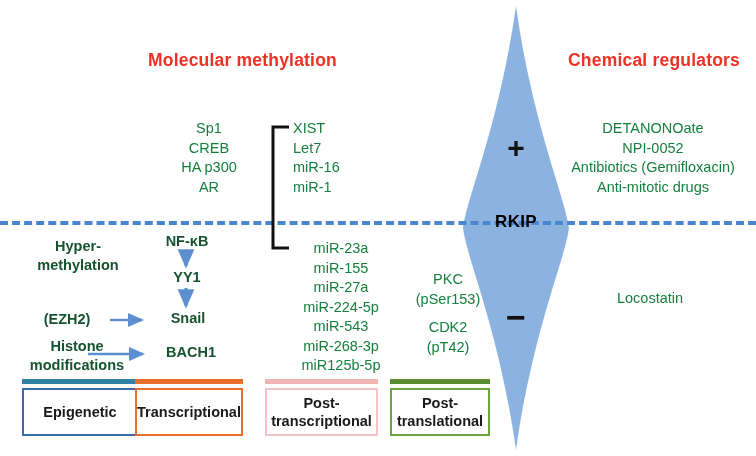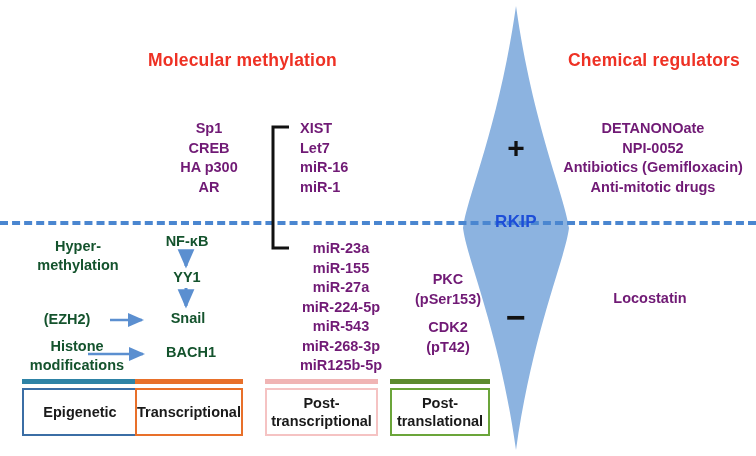--- a/index.html
+++ b/index.html
@@ -24,30 +24,30 @@
     font-size: 17.5px;
     letter-spacing: 0.2px;
     white-space: nowrap;
   }
   #title-molecular { left: 148px; top: 50px; }
   #title-chemical  { left: 568px; top: 50px; }
 
   
   .list-block {
     text-align: center;
-    font-weight: bold;
+    font-weight: normal;
     font-size: 14.5px;
-    color: #701a75;
+    color: #15803d;
     line-height: 19.5px;
     white-space: nowrap;
   }
   .list-block div { white-space: nowrap; }
 
   #list-tf        { left: 150px; top: 119px; width: 118px; }
-  #list-ncrna-pos { left: 300px; top: 119px; width: 110px; text-align: left; }
+  #list-ncrna-pos { left: 293px; top: 119px; width: 110px; text-align: left; }
   #list-ncrna-neg { left: 276px; top: 239px; width: 130px; }
   #list-chem-pos  { left: 553px; top: 119px; width: 200px; }
   #list-ptm       { left: 398px; top: 270px; width: 100px; }
   #chem-neg       { left: 595px; top: 289px; width: 110px; }
 
   .ptm-gap { height: 9px; }
 
   
   #dashed-line {
     left: 0px;
@@ -64,21 +64,21 @@
     width: 110px;
     height: 444px;
   }
   #rkip-label {
     left: 461px;
     top: 212px;
     width: 110px;
     text-align: center;
     font-weight: bold;
     font-size: 17px;
-    color: #1d4ed8;
+    color: #000000;
     letter-spacing: 0.3px;
   }
   #rkip-plus {
     left: 461px;
     top: 133px;
     width: 110px;
     text-align: center;
     font-weight: bold;
     font-size: 30px;
     line-height: 30px;

